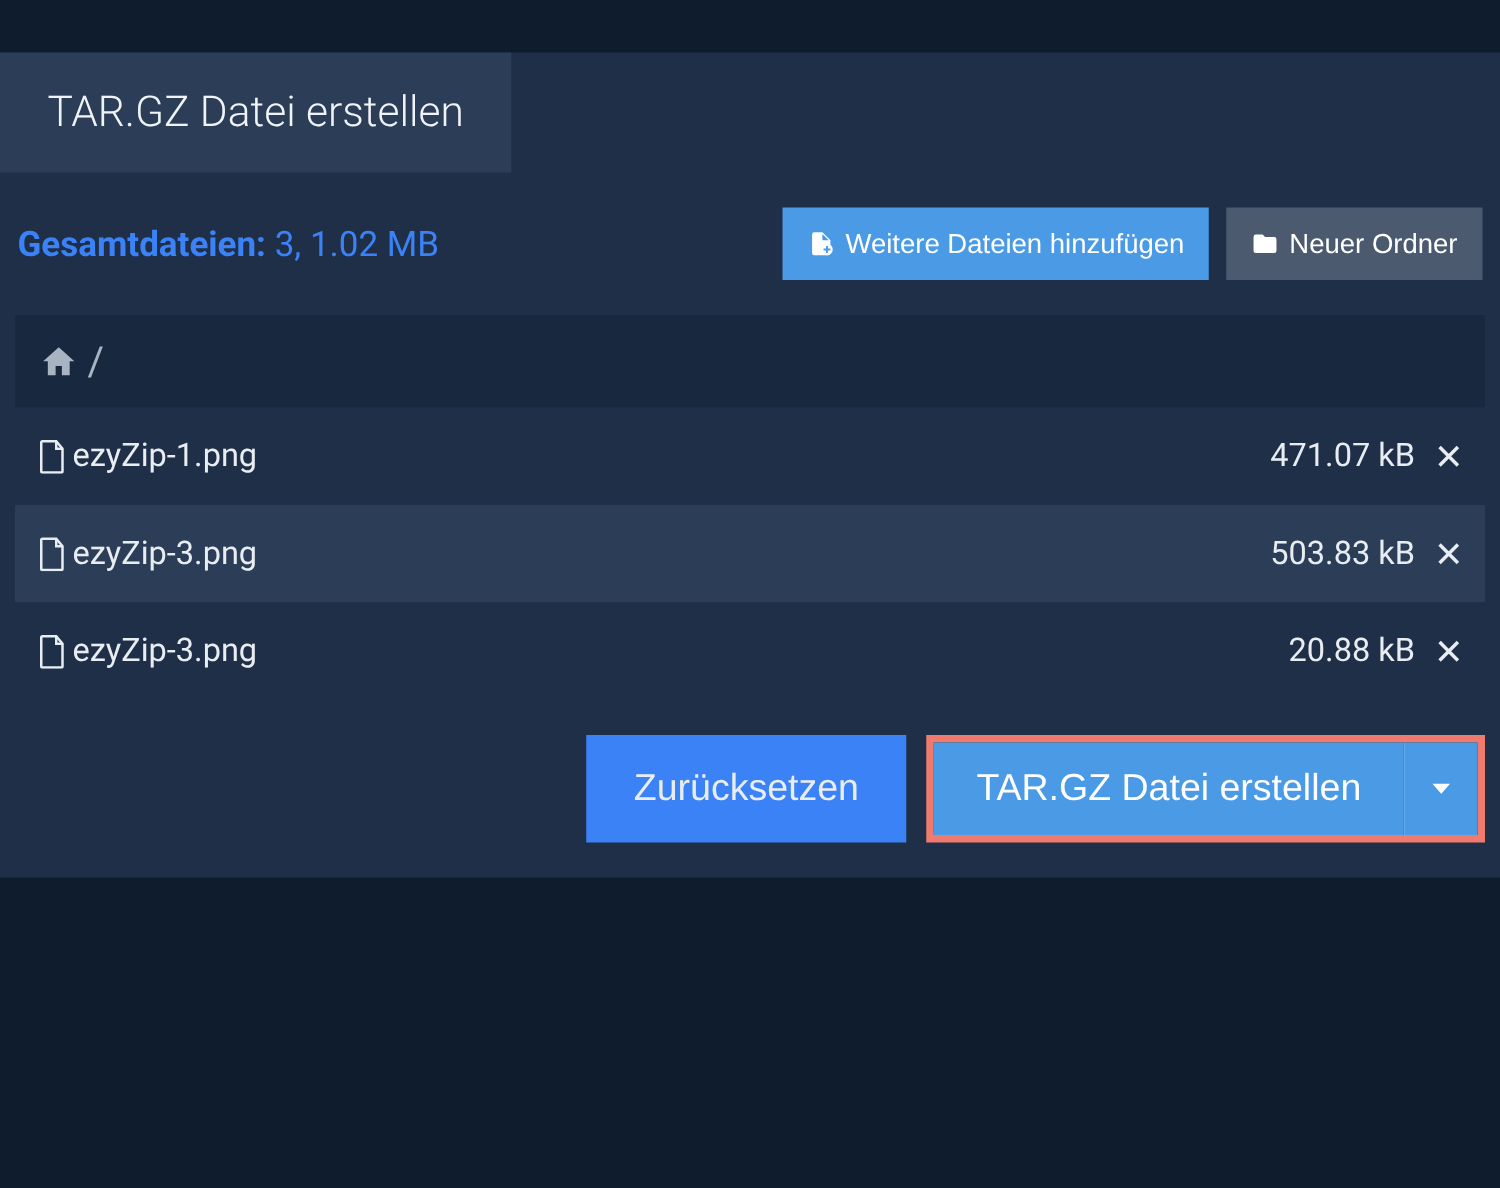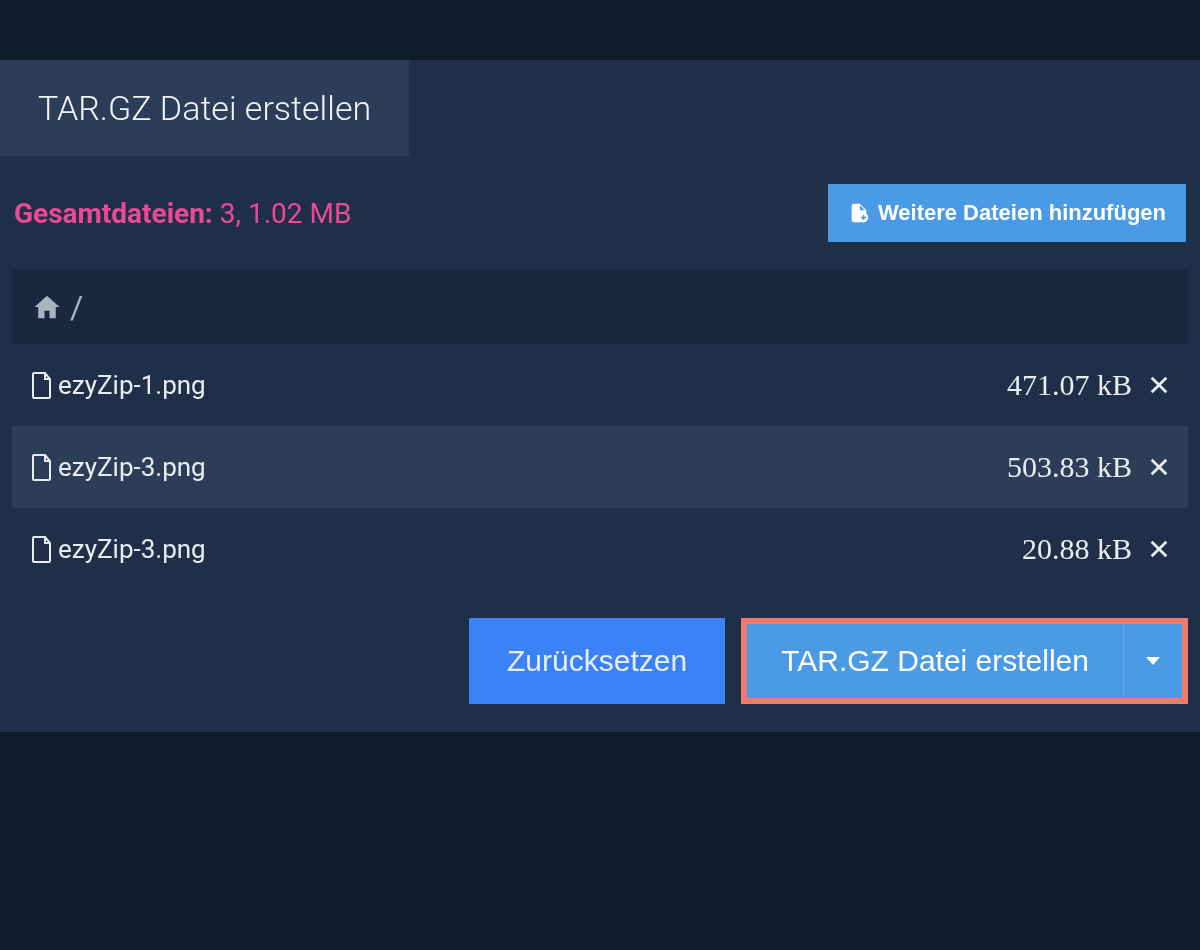--- a/index.html
+++ b/index.html
@@ -10,53 +10,53 @@
   body {
     background: #0f1c2e;
     font-family: -apple-system, BlinkMacSystemFont, "Segoe UI", Roboto, "Helvetica Neue", Arial, sans-serif;
     width: 1200px;
     height: 950px;
     overflow: hidden;
     color: #e8edf2;
   }
   .panel {
     background: #1f2f47;
-    margin-top: 60px;
+    margin-top: 42px;
     padding-bottom: 12px;
   }
   .tab-header {
     display: inline-block;
     background: #2b3d57;
     padding: 28px 38px;
     font-size: 34px;
     font-weight: 300;
     color: #f0f4f8;
   }
   .toolbar {
     display: flex;
     align-items: center;
     padding: 28px 14px 28px 14px;
     gap: 14px;
   }
   .summary {
     font-size: 28px;
     font-weight: 400;
-    color: #ec4899;
+    color: #3b82f6;
     flex: 1;
   }
   .summary-label {
     font-weight: 700;
   }
   .btn {
     display: inline-flex;
     align-items: center;
     gap: 8px;
     padding: 16px 20px;
     font-size: 22px;
-    font-weight: 700;
+    font-weight: 400;
     border: none;
     cursor: pointer;
     color: #fff;
     white-space: nowrap;
   }
   .btn-primary {
     background: #4a9ae6;
   }
   .btn-secondary {
     background: #4b5a6e;
@@ -100,23 +100,22 @@
     width: 24px;
     height: 28px;
     flex-shrink: 0;
   }
   .file-name {
     flex: 1;
     color: #e8edf2;
   }
   .file-size {
     color: #e8edf2;
-    font-size: 30px;
+    font-size: 26px;
     margin-right: 12px;
-    font-family: Liberation Serif, serif;
   }
   .remove-icon {
     width: 22px;
     height: 22px;
     cursor: pointer;
     flex-shrink: 0;
   }
   .footer {
     display: flex;
     justify-content: flex-end;
@@ -184,20 +183,28 @@
       <span class="icon">
         <svg viewBox="0 0 24 24" fill="#fff">
             <path d="M13 2H6a2 2 0 0 0-2 2v16a2 2 0 0 0 2 2h12a2 2 0 0 0 2-2V9l-7-7zM13 3.5L18.5 9H13V3.5z"></path>
             <circle cx="17" cy="17" r="5" fill="#fff"></circle>
             <path d="M17 14v6M14 17h6" stroke="#4a9ae6" stroke-width="1.6"></path>
           </svg>
       </span>
       <span>Weitere Dateien hinzufügen</span>
     </button>
 
+    <button class="btn btn-secondary">
+      <span class="icon">
+        <svg viewBox="0 0 24 24" fill="#fff">
+            <path d="M10 4H4a2 2 0 0 0-2 2v12a2 2 0 0 0 2 2h16a2 2 0 0 0 2-2V8a2 2 0 0 0-2-2h-8l-2-2z"></path>
+          </svg>
+      </span>
+      <span>Neuer Ordner</span>
+    </button>
   </div>
 
   <div class="breadcrumb">
     <span class="home-icon">
       <svg viewBox="0 0 24 24" fill="#a9b4c2">
           <path d="M12 3l10 9h-3v9h-5v-6h-4v6H5v-9H2l10-9z"></path>
         </svg>
     </span>
     <span>/</span>
   </div>

